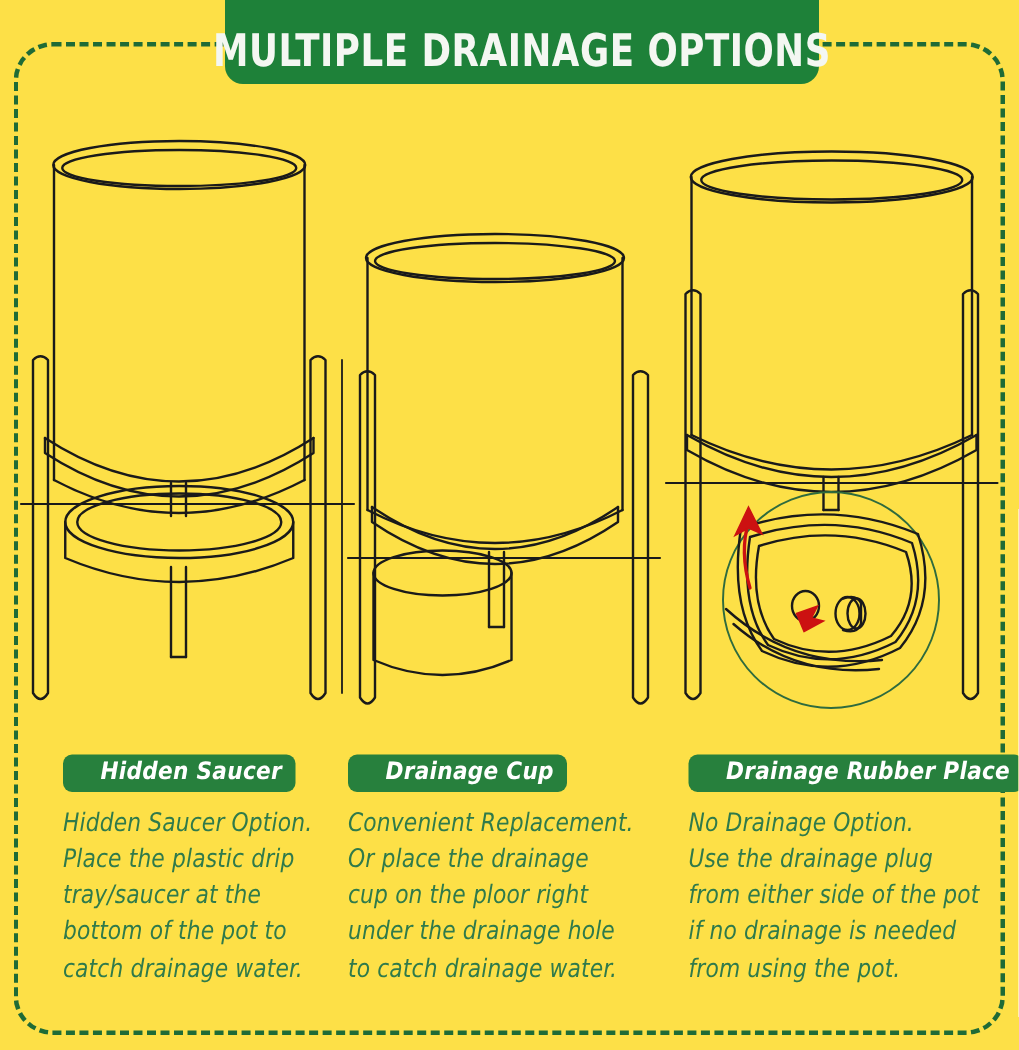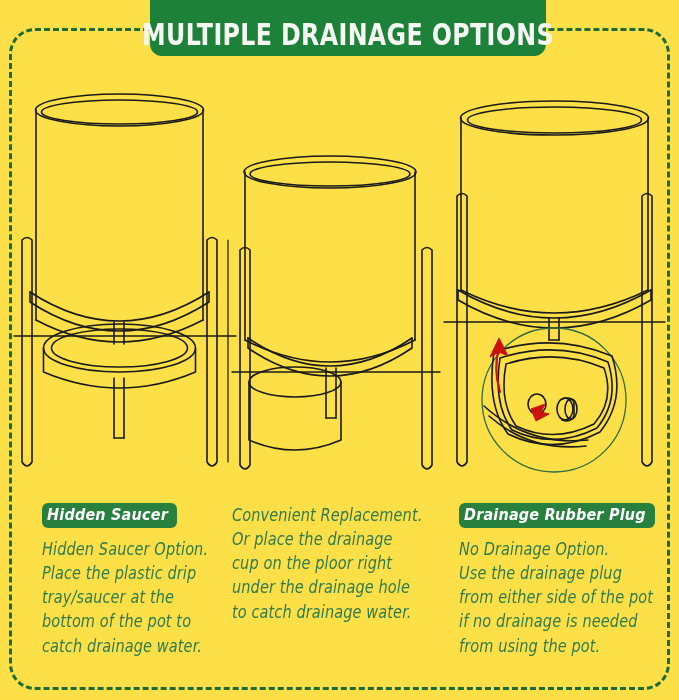--- a/index.html
+++ b/index.html
@@ -79,21 +79,21 @@
     box-sizing: border-box;
   }
   .col-1 { width: 222px; padding-left: 42px; }
   .col-2 { width: 215px; padding-left: 10px; }
   .col-3 { width: 242px; padding-left: 22px; }
 
   .chip {
     display: inline-block;
     background: #27803d;
     border-radius: 6px;
-    padding: 3px 9px 4px 5px;
+    padding: 3px 9px 4px 25px;
     margin-bottom: 9px;
   }
   .chip-text {
     color: #ffffff;
     font-family: "Liberation Sans Narrow", "DejaVu Sans Condensed", "Liberation Sans", sans-serif;
     font-size: 16px;
     font-weight: bold;
     font-style: italic;
     line-height: 1.05;
     white-space: nowrap;
@@ -274,30 +274,33 @@
         <span class="chip-text">Hidden Saucer</span>
       </div>
       <div class="body-text">Hidden Saucer Option.
 Place the plastic drip
 tray/saucer at the
 bottom of the pot to
 catch drainage water.</div>
     </div>
 
     <div class="caption-col col-2">
+      <div class="chip">
+        <span class="chip-text">Drainage Cup</span>
+      </div>
       <div class="body-text">Convenient Replacement.
 Or place the drainage
 cup on the ploor right
 under the drainage hole
 to catch drainage water.</div>
     </div>
 
     <div class="caption-col col-3">
       <div class="chip">
-        <span class="chip-text">Drainage Rubber Plug</span>
+        <span class="chip-text">Drainage Rubber Place</span>
       </div>
       <div class="body-text">No Drainage Option.
 Use the drainage plug
 from either side of the pot
 if no drainage is needed
 from using the pot.</div>
     </div>
 
   </div>
 </div>

